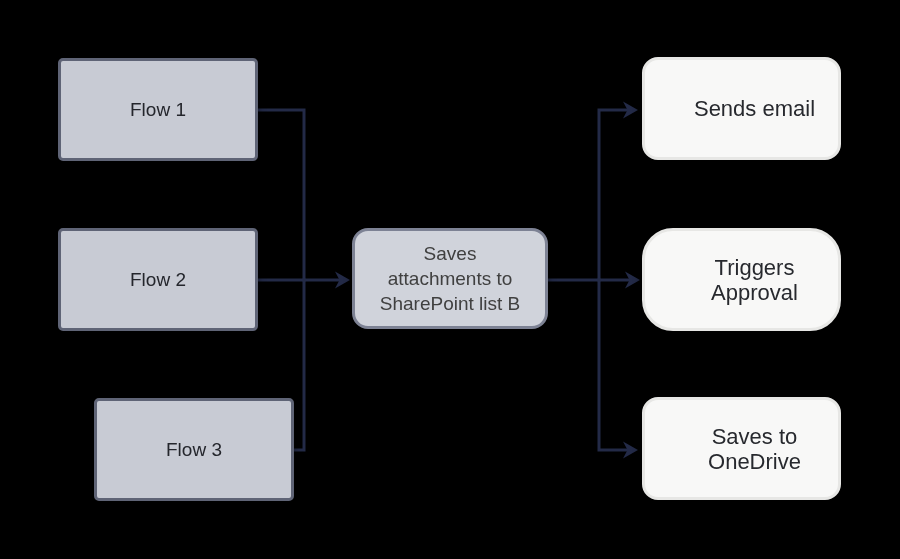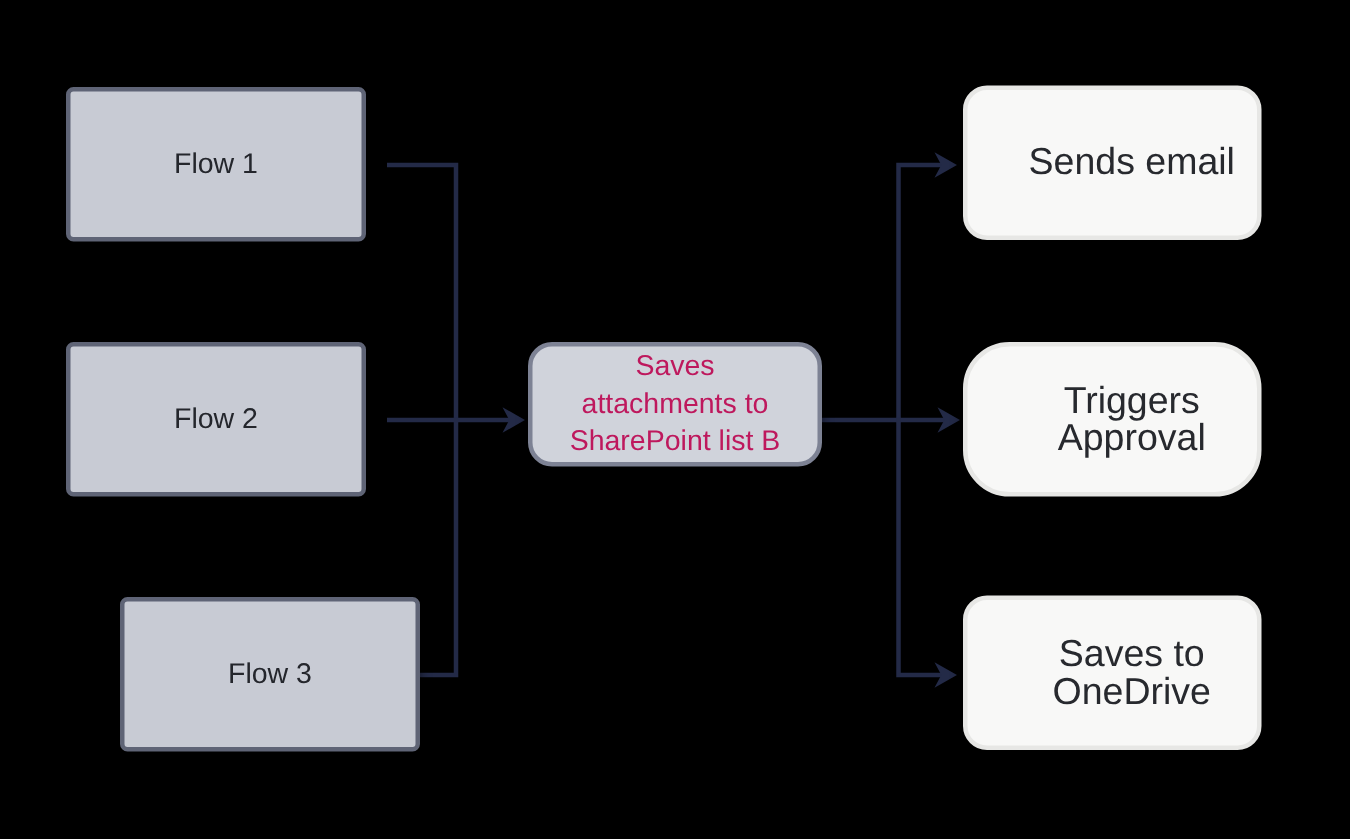--- a/index.html
+++ b/index.html
@@ -28,59 +28,59 @@
     display: flex;
     align-items: center;
     justify-content: center;
     text-align: center;
   }
   .node .label {
     display: block;
   }
   
   .node.source {
-    left: 44px;
+    left: 58px;
     width: 200px;
     height: 103px;
     background: #c8cbd4;
     border: 3px solid #5f6476;
     border-radius: 5px;
     box-shadow: 0 3px 7px rgba(0,0,0,0.55);
     color: #24262c;
     font-size: 19px;
   }
   .node.source.pos-1 { top: 58px; }
   .node.source.pos-2 { top: 228px; }
   .node.source.pos-3 { top: 398px; margin-left: 36px; }
   
   .node.process {
     left: 352px;
     top: 228px;
     width: 196px;
-    height: 83px;
+    height: 101px;
     background: #d0d3db;
     border: 3px solid #7d8294;
     border-radius: 16px;
     box-shadow: 0 3px 7px rgba(0,0,0,0.55);
-    color: #be185d;
+    color: #404040;
     font-size: 19px;
     line-height: 25px;
   }
   .node.process .label { max-width: 160px; }
   
   .node.output {
     left: 642px;
     width: 199px;
     height: 103px;
     background: #f8f8f7;
     border: 3px solid #e7e7e5;
     border-radius: 16px;
     box-shadow: 0 3px 8px rgba(0,0,0,0.6);
     color: #27292e;
-    font-size: 25px;
+    font-size: 22px;
     line-height: 25px;
     padding-left: 26px;
   }
   .node.output.pos-1 { top: 57px; }
   .node.output.pos-2 { top: 228px; border-radius: 31px; }
   .node.output.pos-3 { top: 397px; }
   .node.output.pos-3 .label { max-width: 120px; }
 </style>
 </head>
 <body>

